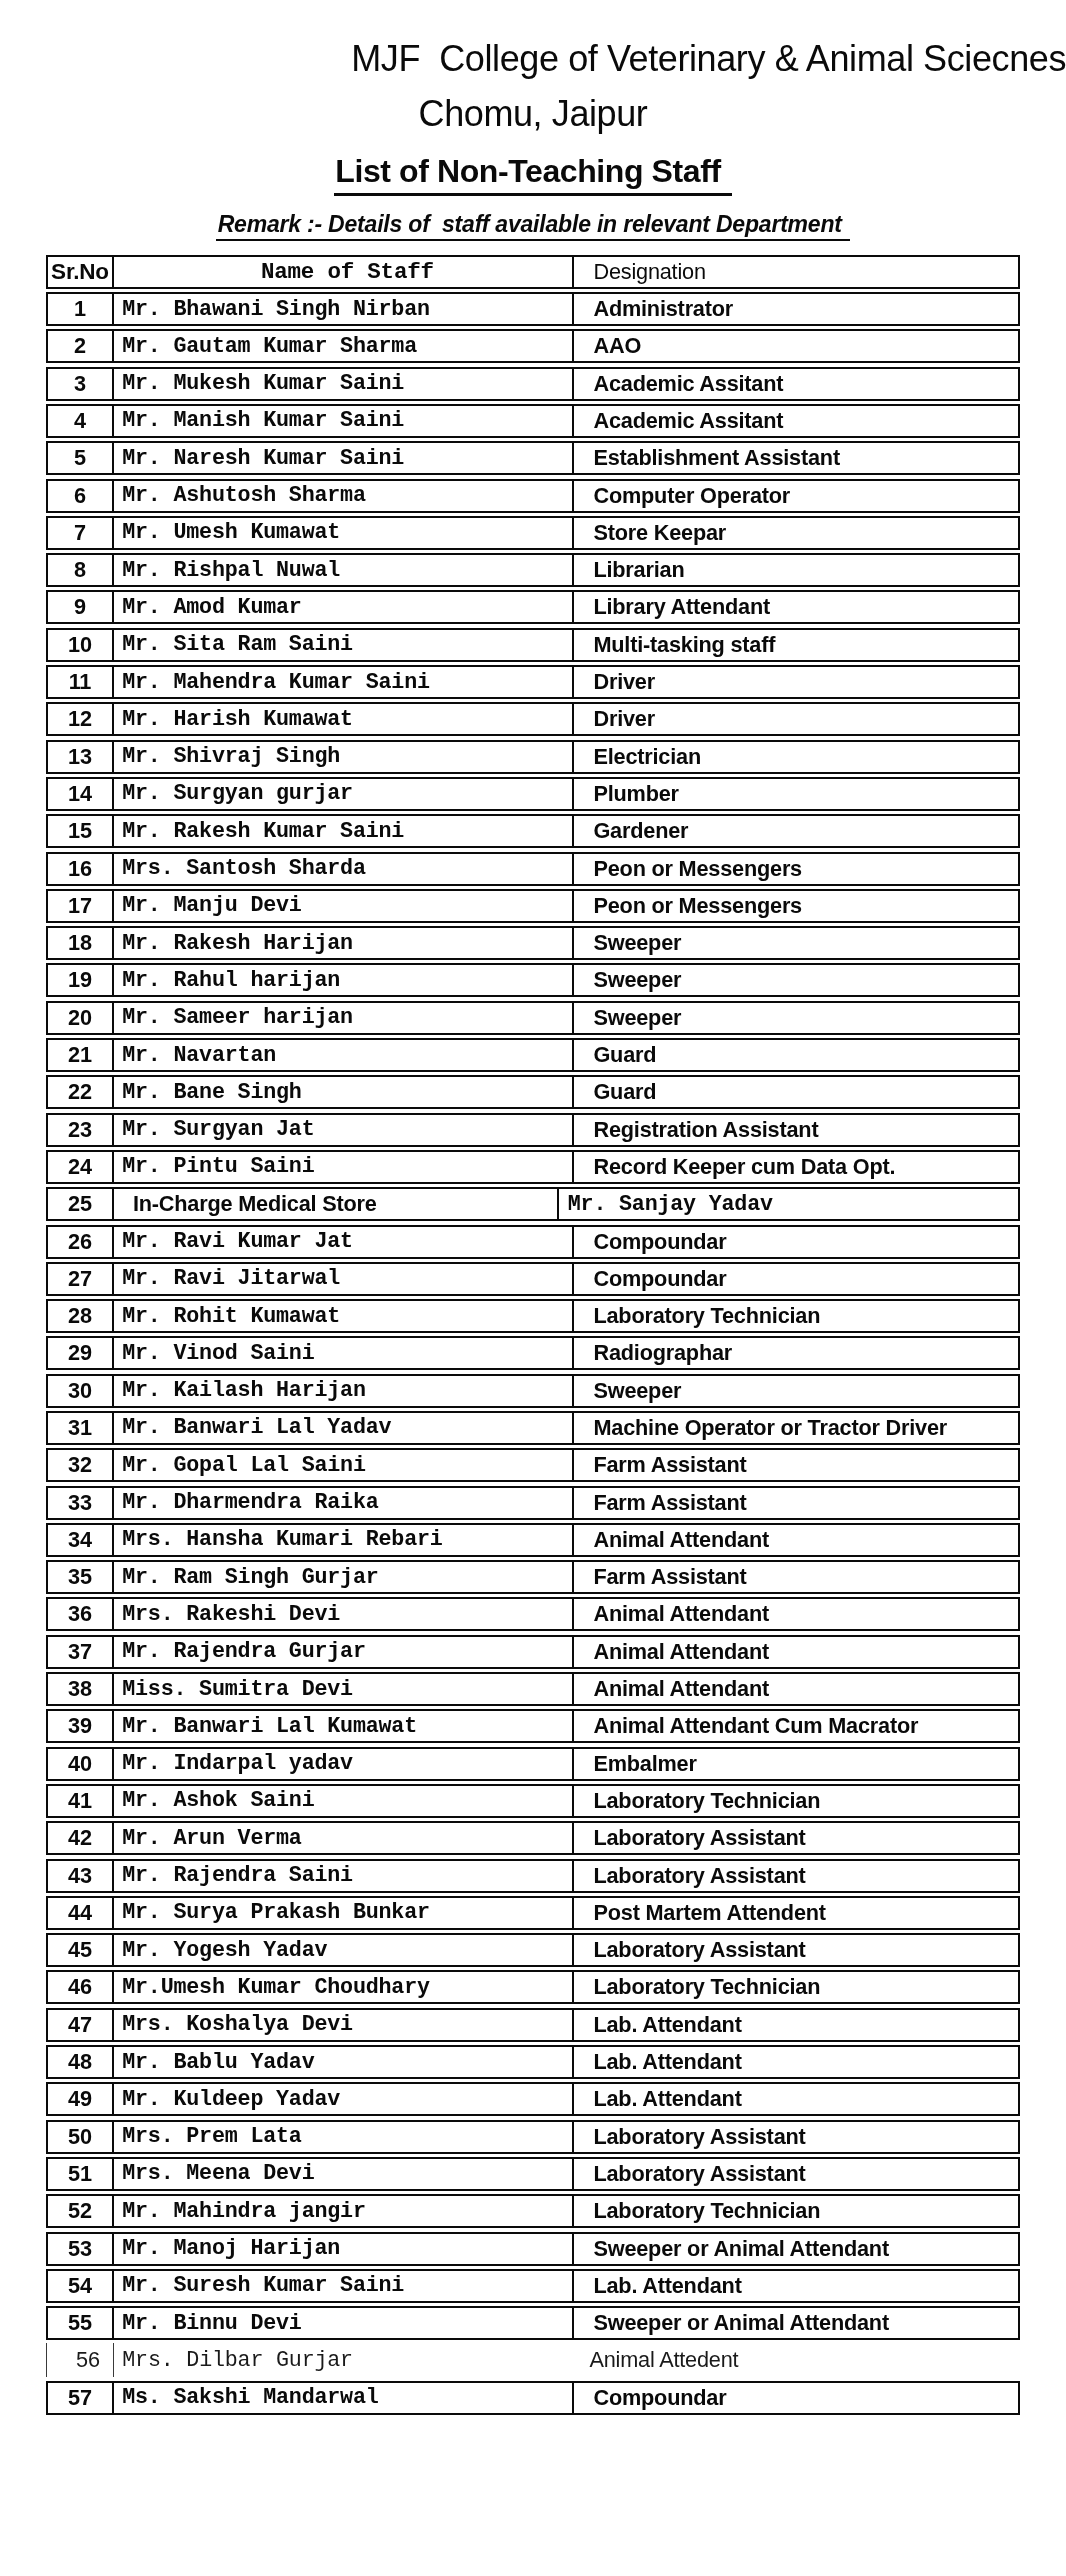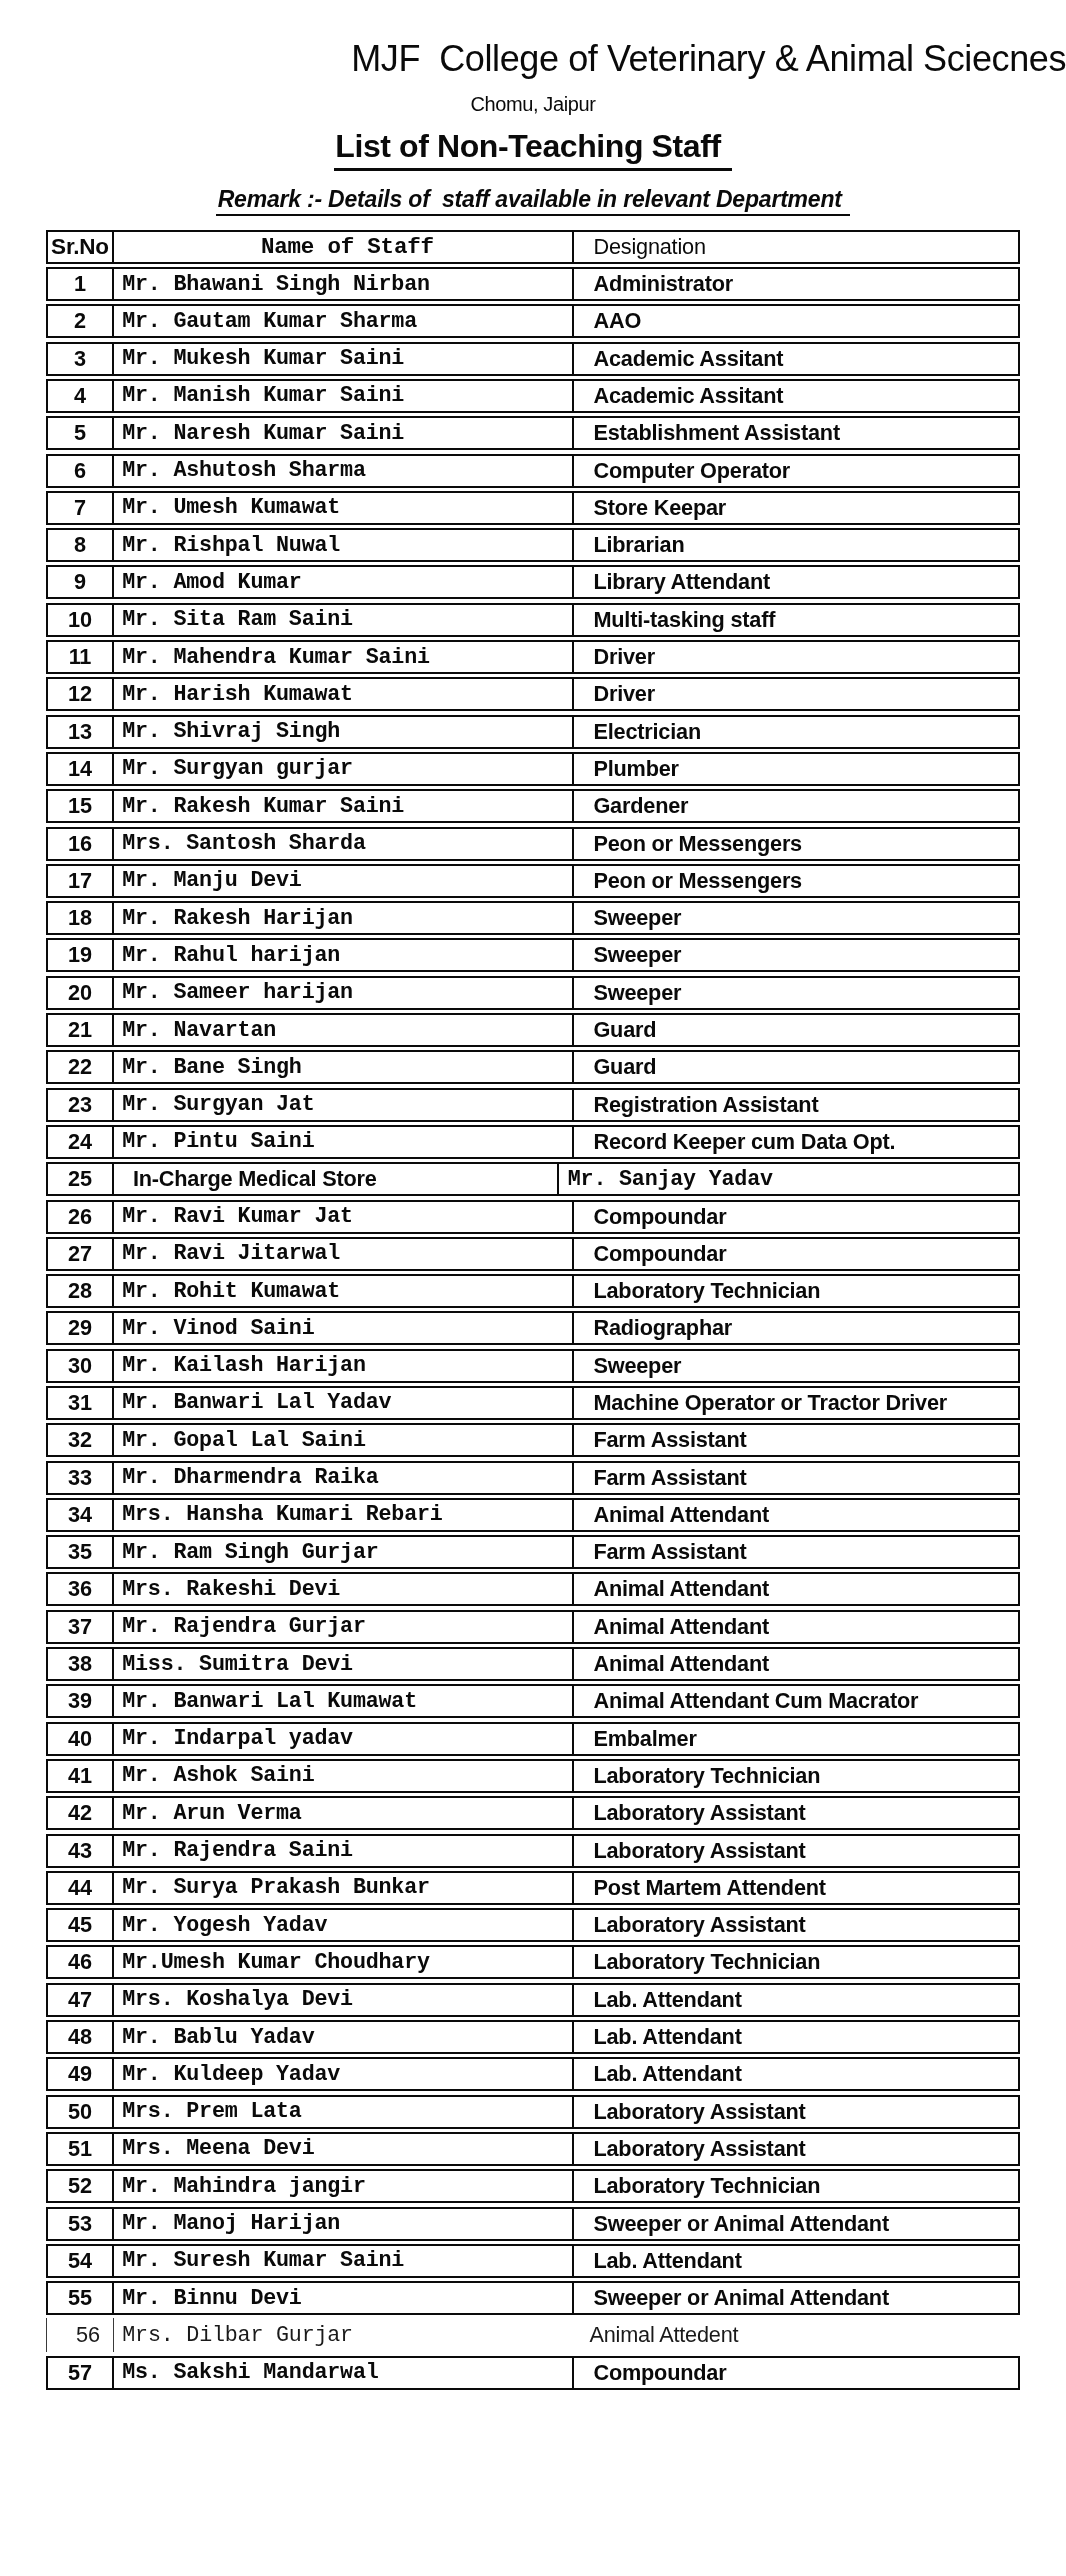--- a/index.html
+++ b/index.html
@@ -23,27 +23,27 @@
   .doc-title {
     font-size: 36px;
     font-weight: 400;
     letter-spacing: -0.4px;
     white-space: pre-wrap;
     color: #0a0a0a;
     text-align: right;
   }
   .doc-subtitle {
     margin-top: 13.3px;
-    font-size: 20px;
+    font-size: 36px;
     font-weight: 400;
     letter-spacing: -0.4px;
   }
   .doc-list-title {
     display: inline-block;
-    margin-top: 12px;
+    margin-top: 18px;
     font-size: 32px;
     font-weight: 700;
     letter-spacing: -0.4px;
     border-bottom: 3.3px solid #0a0a0a;
     padding: 0 11.7px 2.5px 1.7px;
   }
   .doc-remark {
     display: block;
     margin-top: 15px;
   }

